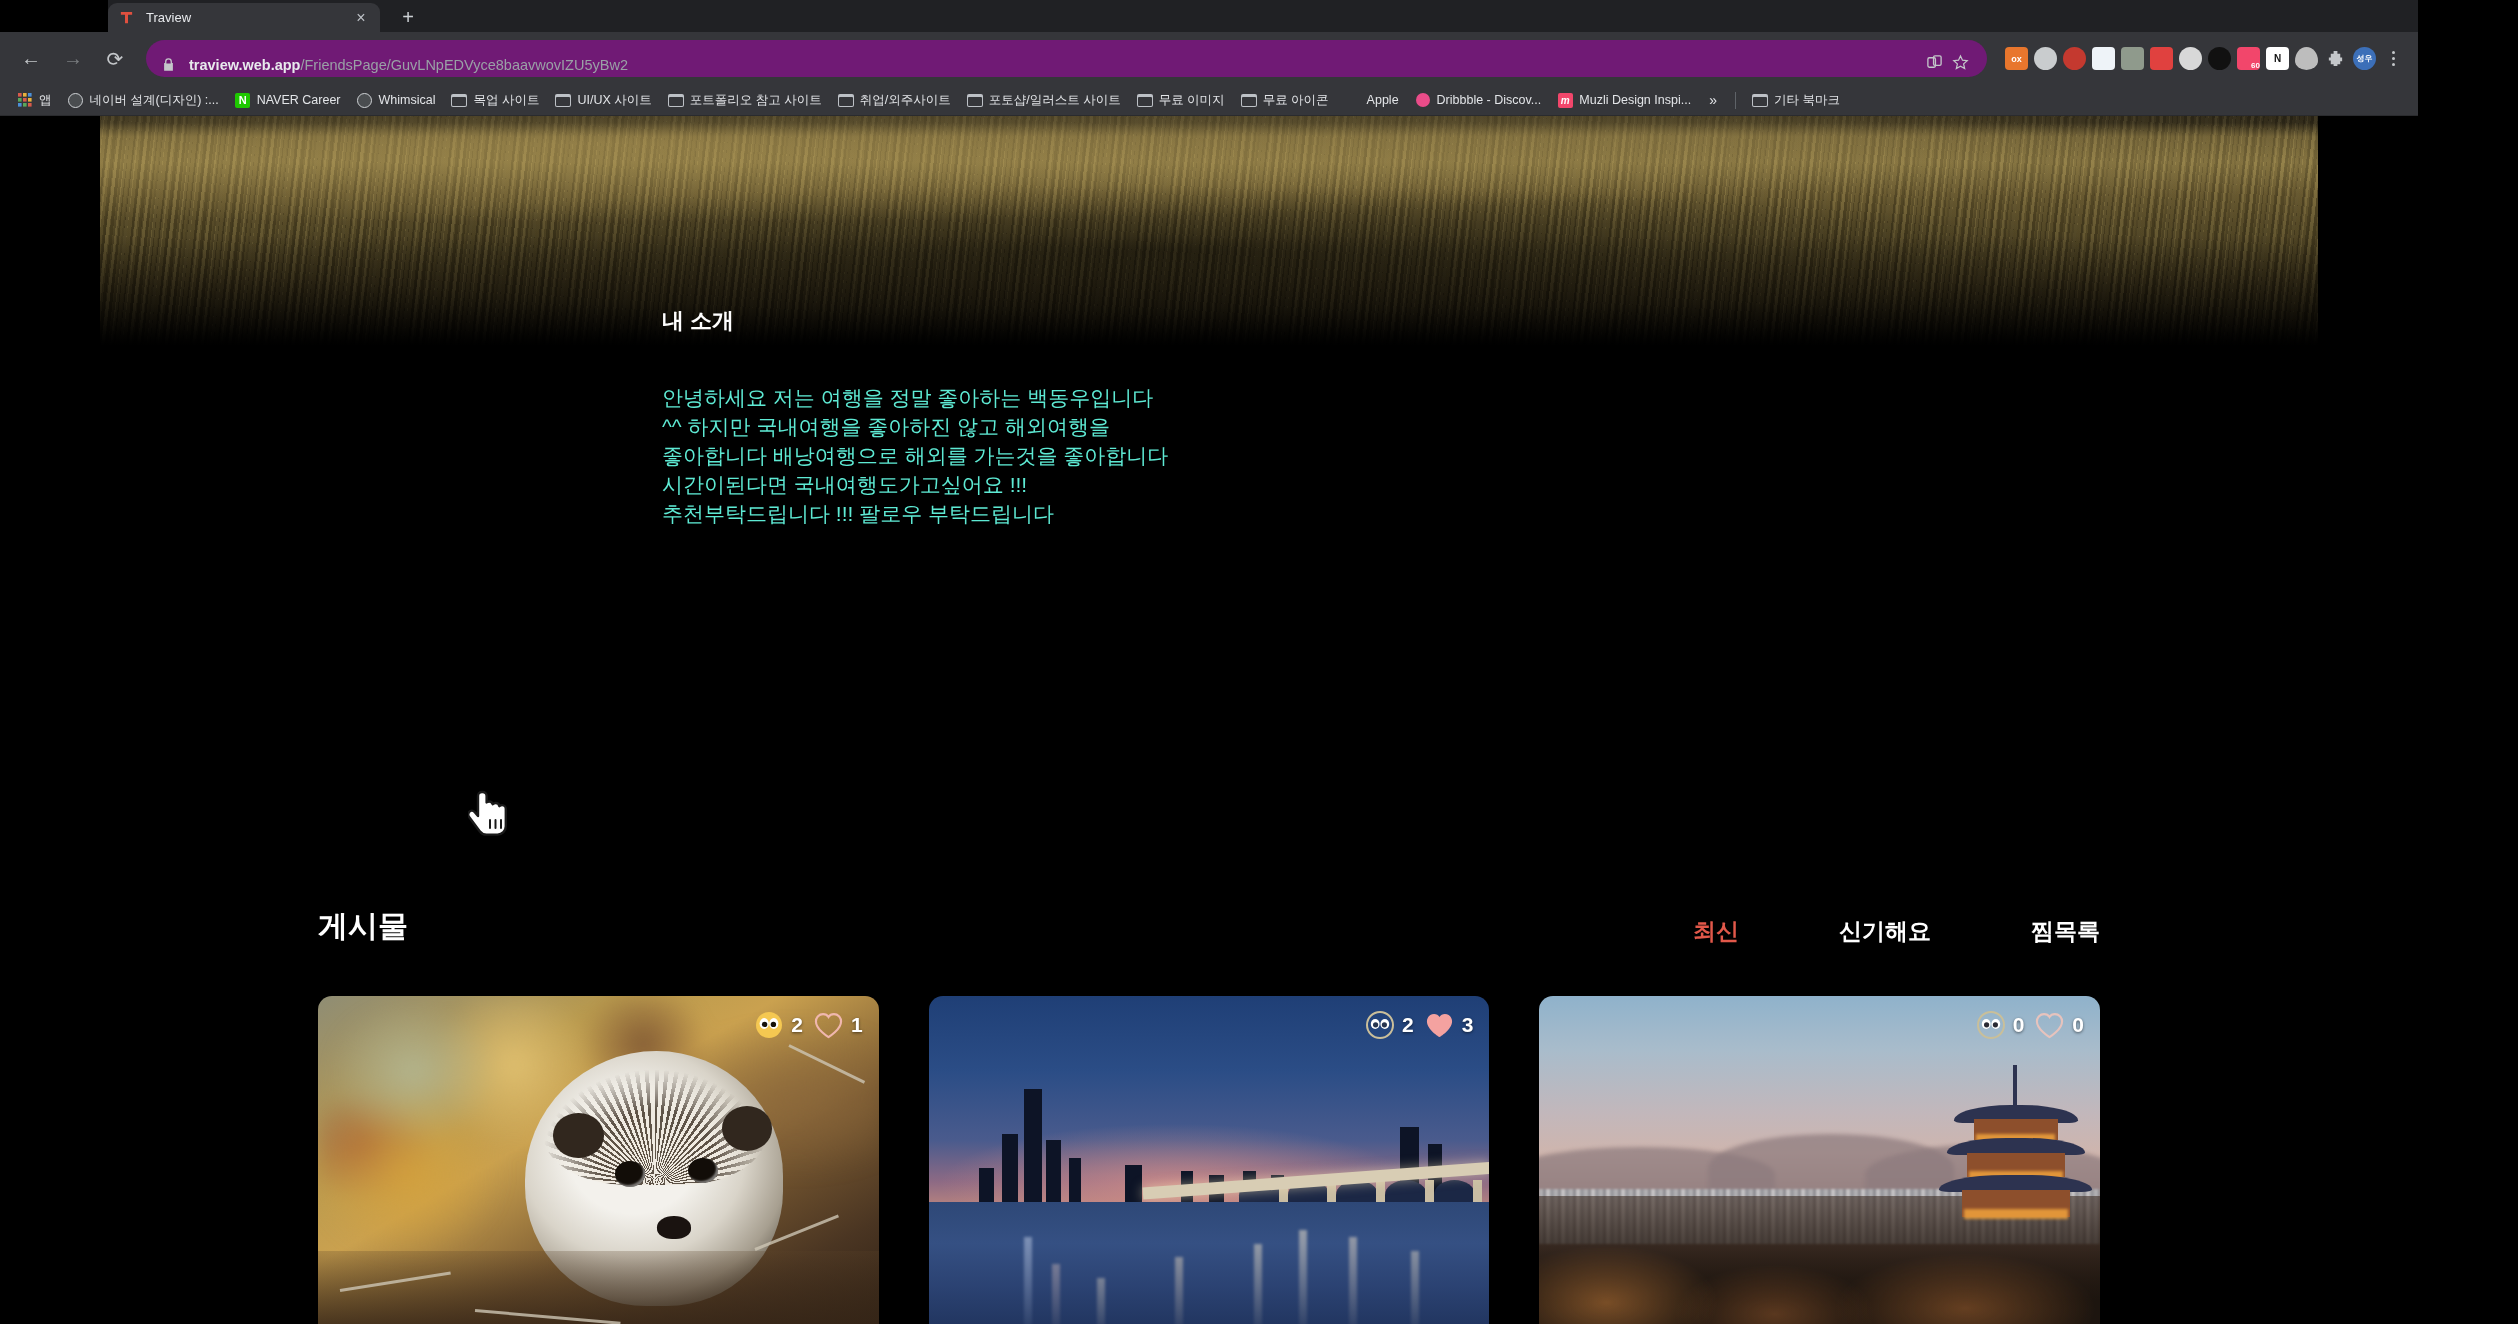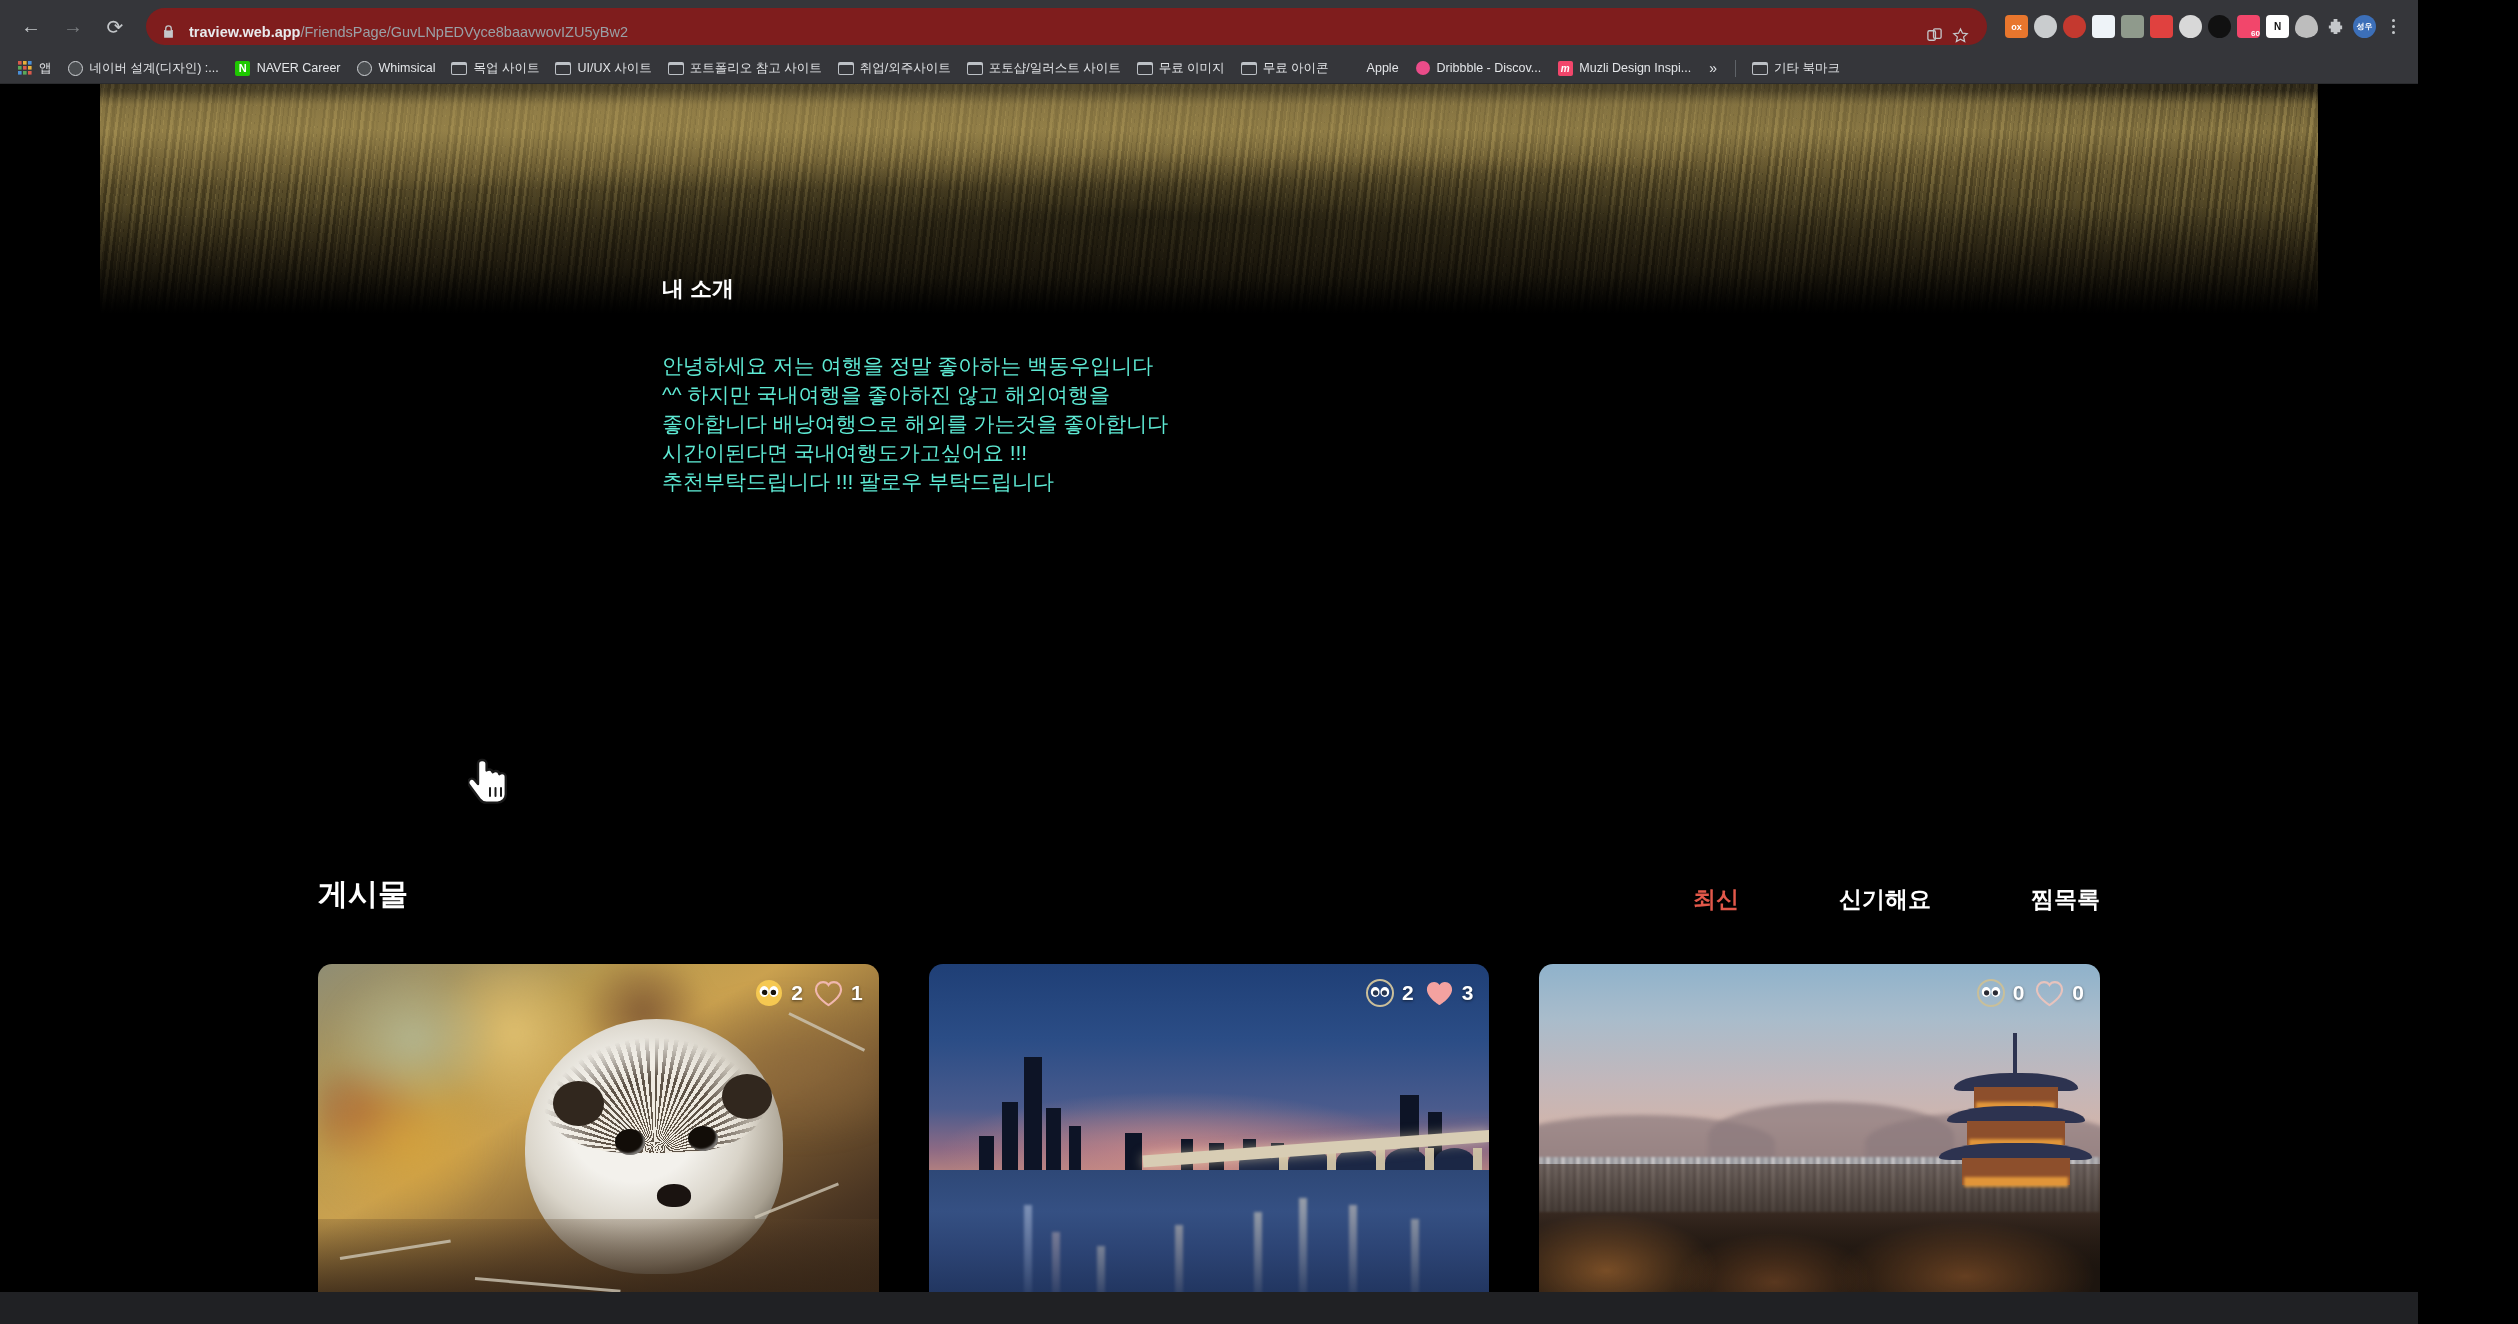--- a/index.html
+++ b/index.html
@@ -19,22 +19,22 @@
   .tab-title{color:#e8eaed;font-size:13px;white-space:nowrap;overflow:hidden;flex:1;}
   .tab-close{color:#bdc1c6;font-size:16px;line-height:1;width:18px;text-align:center;cursor:default;}
   .newtab{position:absolute;left:394px;top:5px;width:28px;height:26px;color:#cdd1d5;
           font-size:20px;line-height:24px;text-align:center;}
 
   
   .toolbar{position:relative;height:53px;background:#35363a;display:flex;align-items:center;padding:0 12px;}
   .navbtn{width:38px;height:38px;border-radius:50%;display:flex;align-items:center;justify-content:center;
           color:#c4c7ca;font-size:20px;flex:0 0 auto;margin-right:4px;}
   .navbtn.dim{color:#7a7d80;}
-  .omnibox{flex:1;height:37px;background:#7f1d1d;border-radius:19px;display:flex;align-items:flex-start;
-           padding:16px 16px;margin:0 10px 0 8px;min-width:0;}
+  .omnibox{flex:1;height:37px;background:#701a75;border-radius:19px;display:flex;align-items:flex-end;
+           padding:4px 16px;margin:0 10px 0 8px;min-width:0;}
   .lock{width:14px;height:16px;margin-right:13px;flex:0 0 auto;}
   .url{font-size:14.5px;white-space:nowrap;overflow:hidden;color:#9aa0a6;}
   .url b{color:#e8eaed;font-weight:700;}
   .omni-right{display:flex;align-items:center;gap:4px;margin-left:auto;padding-left:10px;}
   .omni-ic{width:22px;height:22px;color:#c4c7ca;display:flex;align-items:center;justify-content:center;font-size:15px;}
   .ext-row{display:flex;align-items:center;gap:6px;padding-left:8px;flex:0 0 auto;}
   .ext{width:23px;height:23px;border-radius:4px;flex:0 0 auto;position:relative;
        display:flex;align-items:center;justify-content:center;font-size:10px;color:#fff;overflow:hidden;}
   .kebab{width:26px;height:34px;display:flex;flex-direction:column;align-items:center;justify-content:center;gap:3px;margin-left:4px;}
   .kebab i{width:3px;height:3px;border-radius:50%;background:#c4c7ca;display:block;}
@@ -168,20 +168,33 @@
   .p-body{position:absolute;left:16%;width:68%;background:#8d4f2c;}
   .p-spire{position:absolute;left:48%;top:0;width:3%;height:22%;background:#2d3350;}
   .p-glow{position:absolute;left:18%;width:64%;height:5%;background:#f0a23c;opacity:.85;filter:blur(1.5px);}
 </style>
 </head>
 <body>
 
 <div id="screen">
 <div id="browser">
 
+  <div class="tabstrip">
+    <div class="tabstrip-lead"></div>
+    <div class="tab">
+      <span class="tab-fav">
+        <svg width="15" height="15" viewBox="0 0 16 16">
+              <path d="M2 2h12v3H9.6v9H6.4V5H2z" fill="#e0503f"></path>
+            </svg>
+      </span>
+      <span class="tab-title">Traview</span>
+      <span class="tab-close">×</span>
+    </div>
+    <div class="newtab">+</div>
+  </div>
 
   <div class="toolbar">
     <div class="navbtn">←</div>
     <div class="navbtn dim">→</div>
     <div class="navbtn">⟳</div>
 
     <div class="omnibox">
       <span class="lock">
         <svg width="13" height="15" viewBox="0 0 14 16">
               <path d="M4 7V5a3 3 0 016 0v2h1v7H3V7z" fill="none" stroke="#c4c7ca" stroke-width="1.4"></path>

